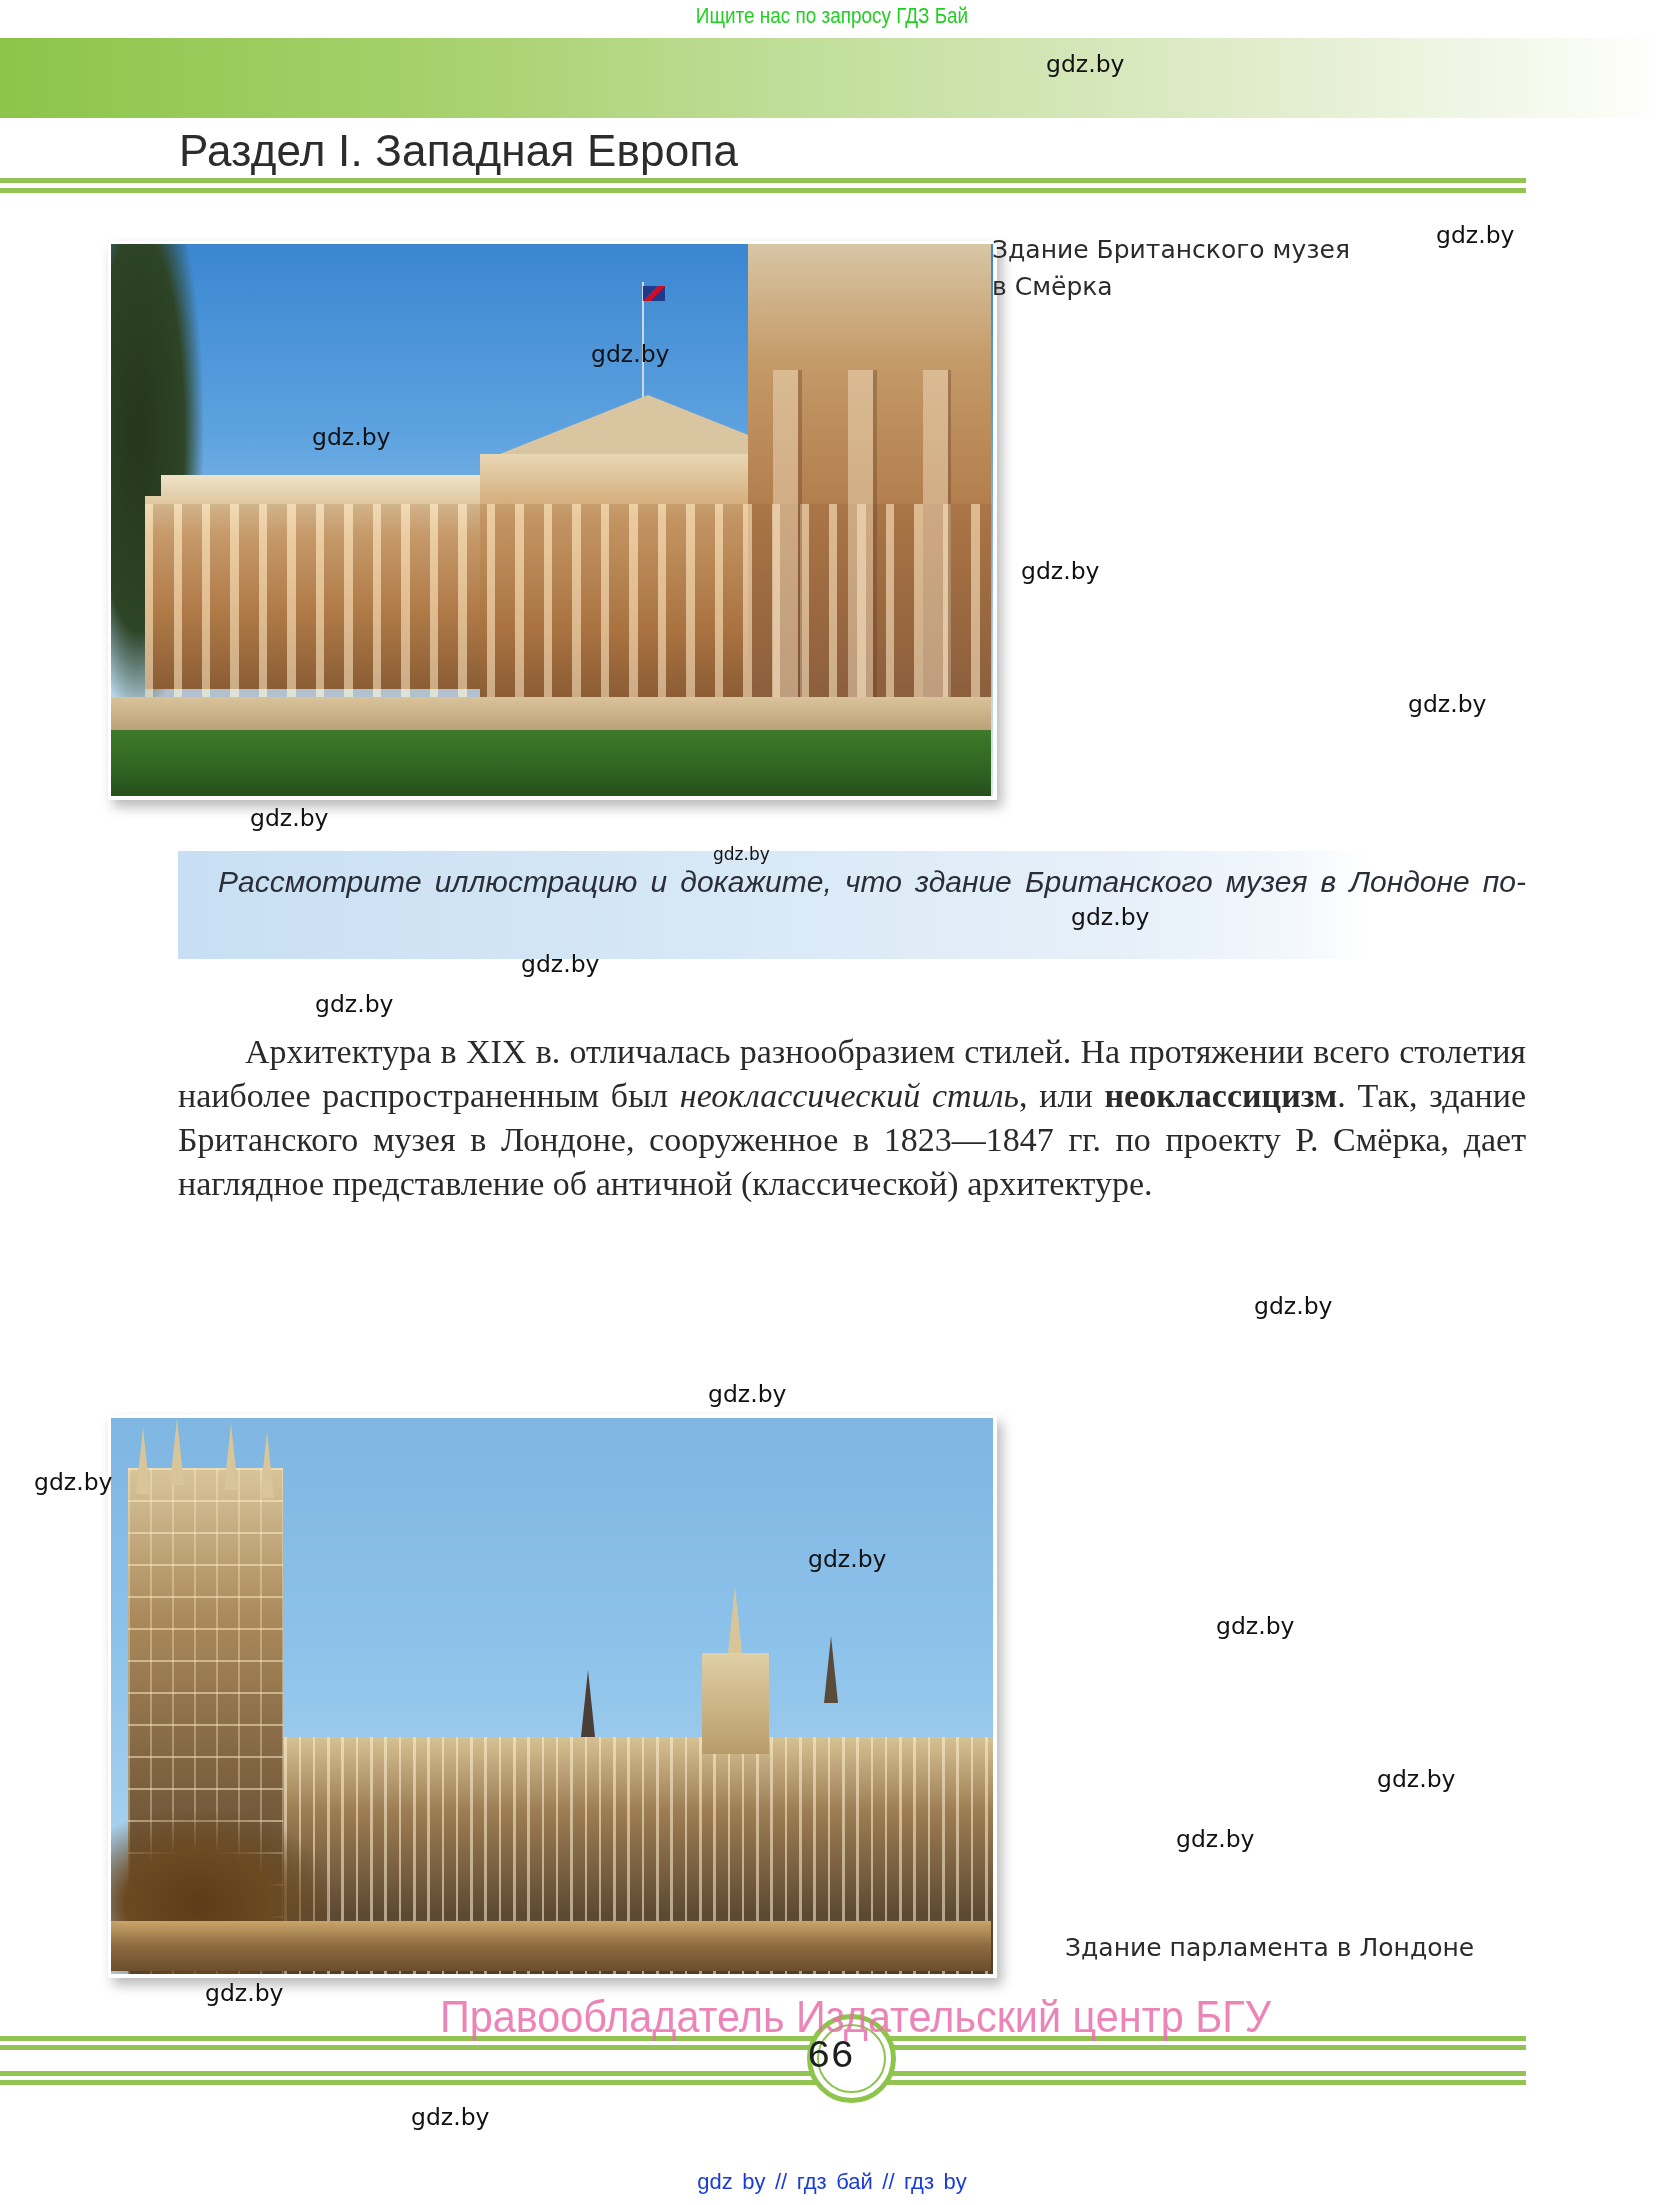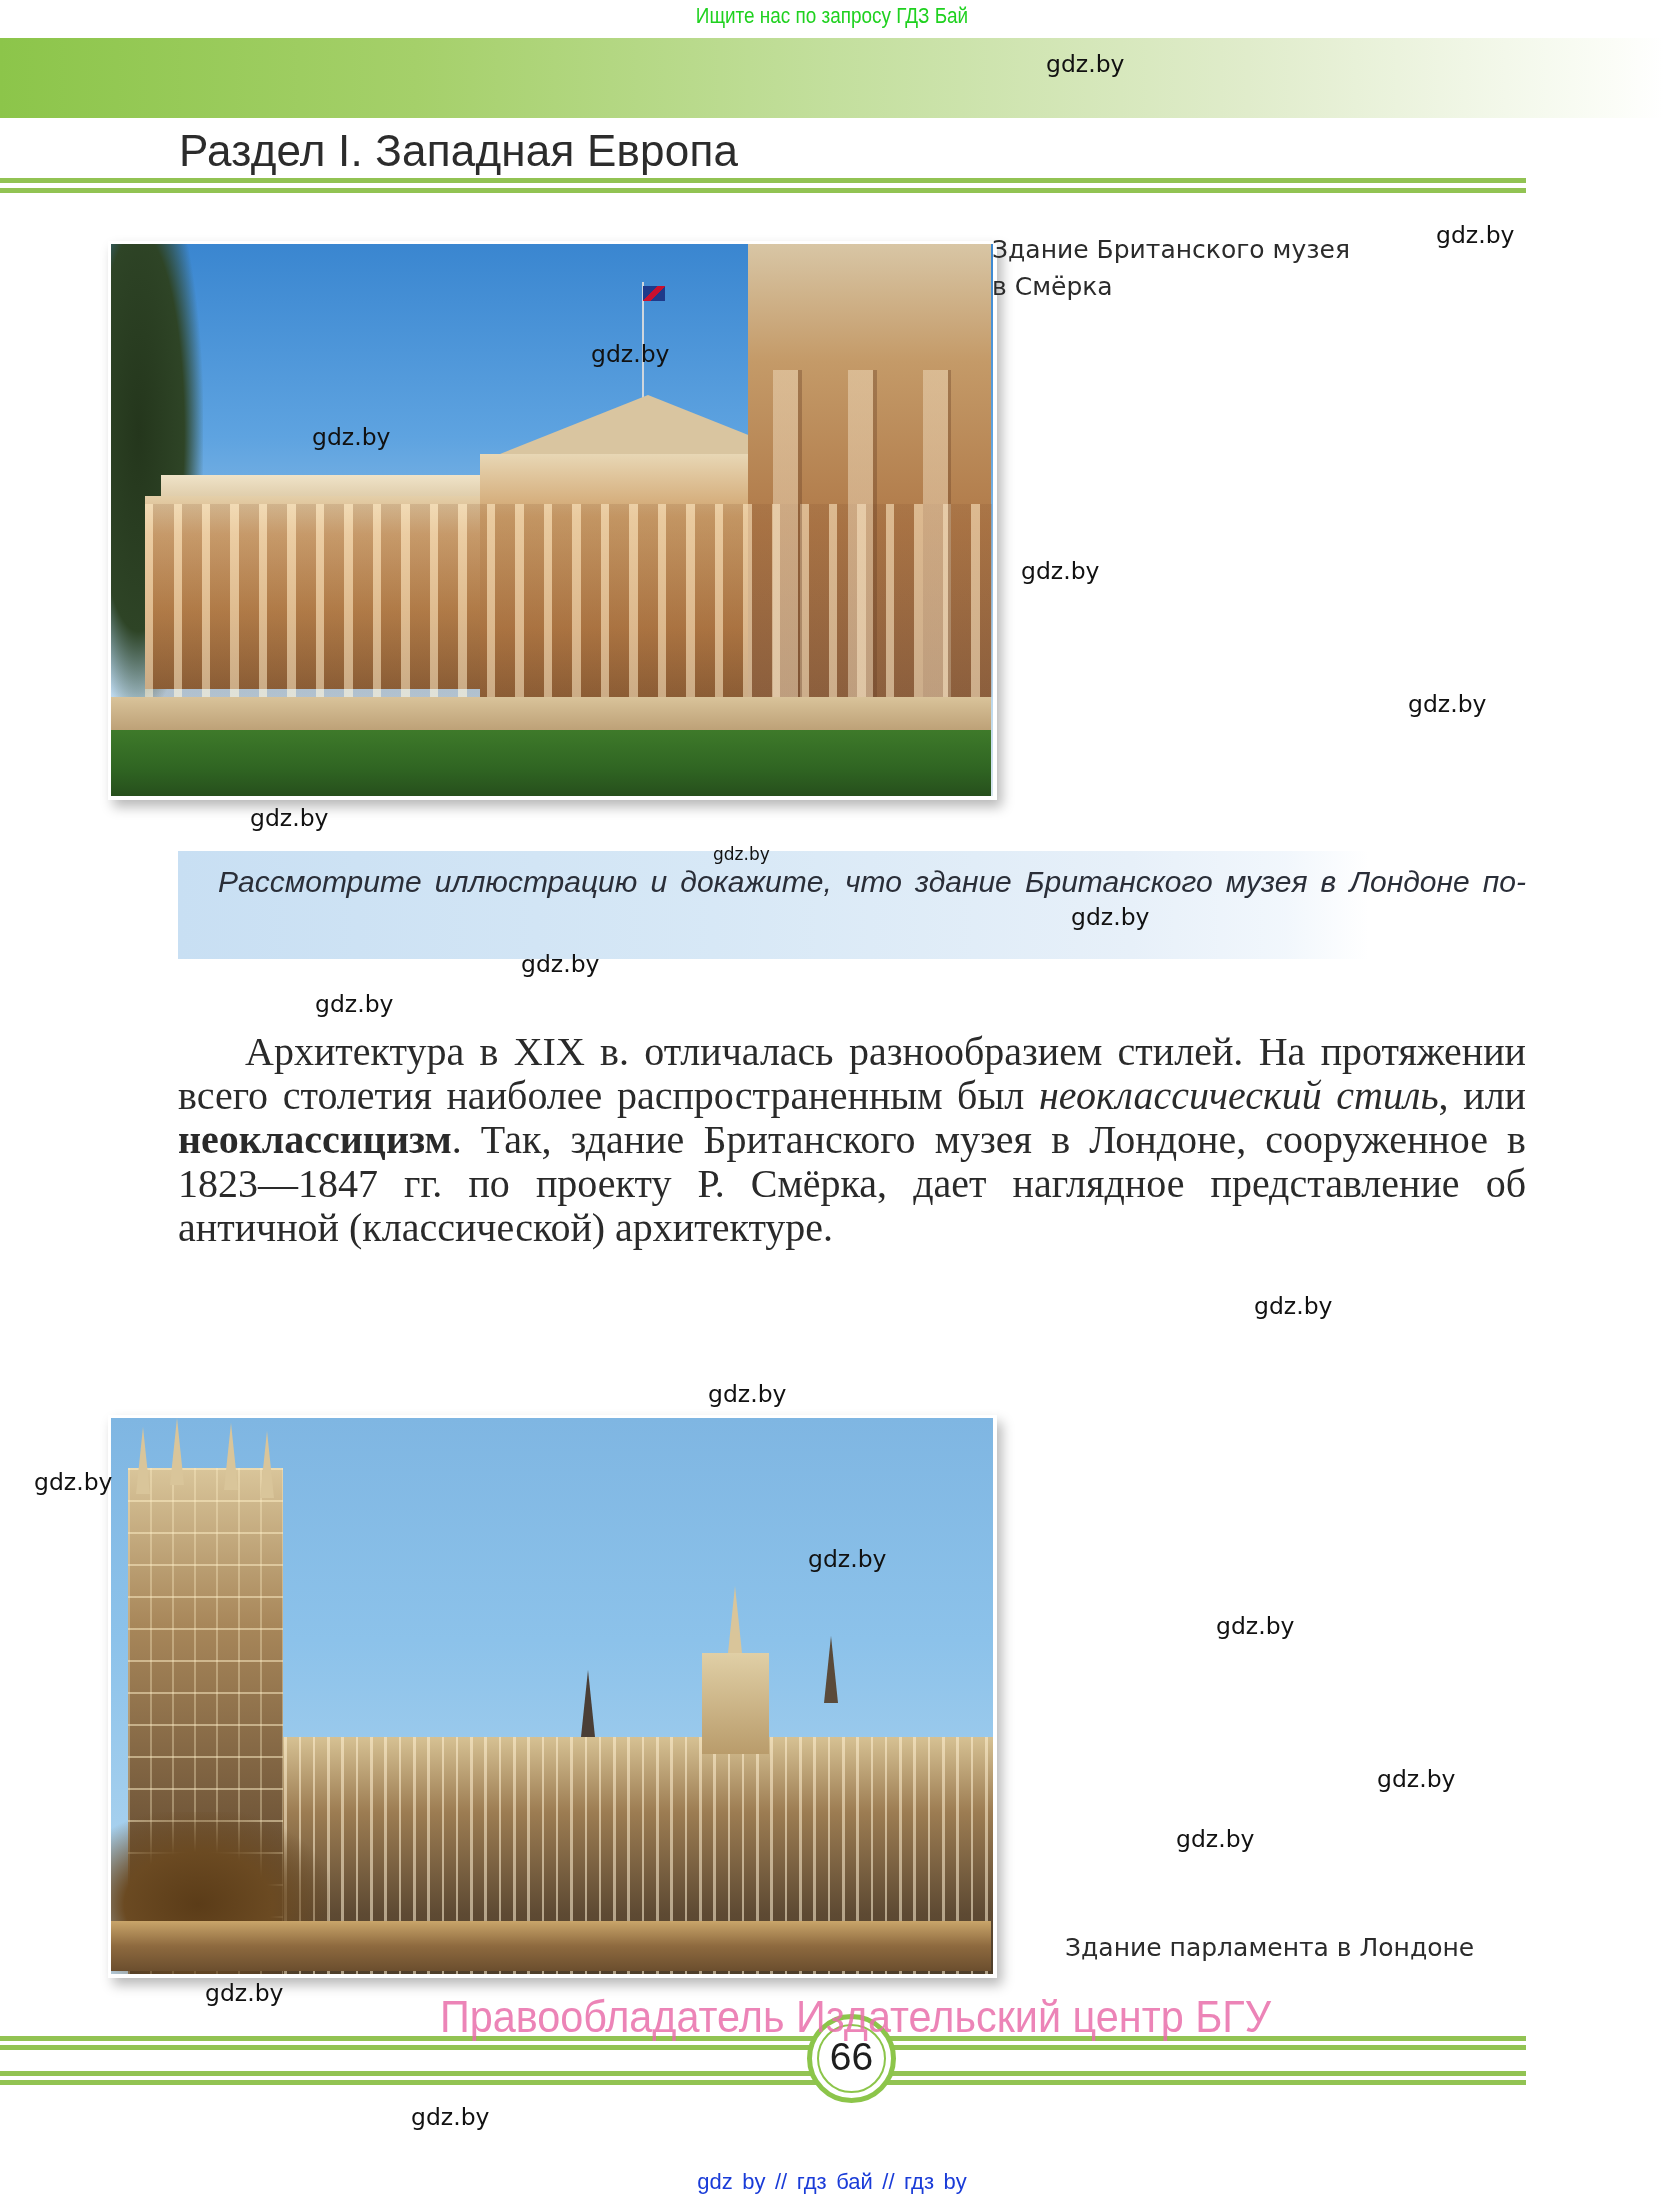--- a/index.html
+++ b/index.html
@@ -90,21 +90,21 @@
   .task-text {
     left:218px; top:860px; width:1308px;
     font-family:"Liberation Sans", sans-serif; font-style:italic;
     font-size:30px; line-height:44px; color:#2a2e38;
     text-align:justify; text-align-last:left;
   }
 
   
   .body-text {
     left:178px; top:1030px; width:1348px;
-    font-family:"Liberation Serif", serif; font-size:40px; line-height:44px; color:#2a2a2a;
+    font-family:"Liberation Serif", serif; font-size:34px; line-height:44px; color:#2a2a2a;
   }
   .body-text p { margin:0; text-indent:67px; text-align:justify; }
   .body-text em { font-style:italic; }
   .body-text b { font-weight:bold; }
 
   
   .wm { font-family:"DejaVu Sans", sans-serif; font-size:23.5px; color:#111; line-height:28.5px; }
   .wm.small { font-size:17px; line-height:20px; }
 
   
@@ -115,22 +115,22 @@
   }
   .page-circle {
     left:807px; top:2014px; width:89px; height:89px; border-radius:50%;
     background:#fff; border:5px solid #8cc54a; box-sizing:border-box;
   }
   .page-circle-inner {
     position:absolute; left:5px; top:5px; right:5px; bottom:5px; border-radius:50%;
     border:2.5px solid #8cc54a;
   }
   .page-num {
-    left:807px; top:2036px; width:89px; text-align:center;
-    font-family:Liberation Sans, sans-serif; font-size:39px; color:#1e1e1e; line-height:42px;
+    left:807px; top:2036px; width:89px; 
+    font-family:Liberation Mono, monospace; font-size:39px; color:#1e1e1e; line-height:42px;
   }
   .footer-links {
     left:0; width:1664px; top:2168px; text-align:center;
     font-family:"Liberation Sans", sans-serif; font-size:22px; color:#1a3cd8; line-height:28.5px;
     word-spacing:3.4px;
   }
 </style>
 </head>
 <body>
 

